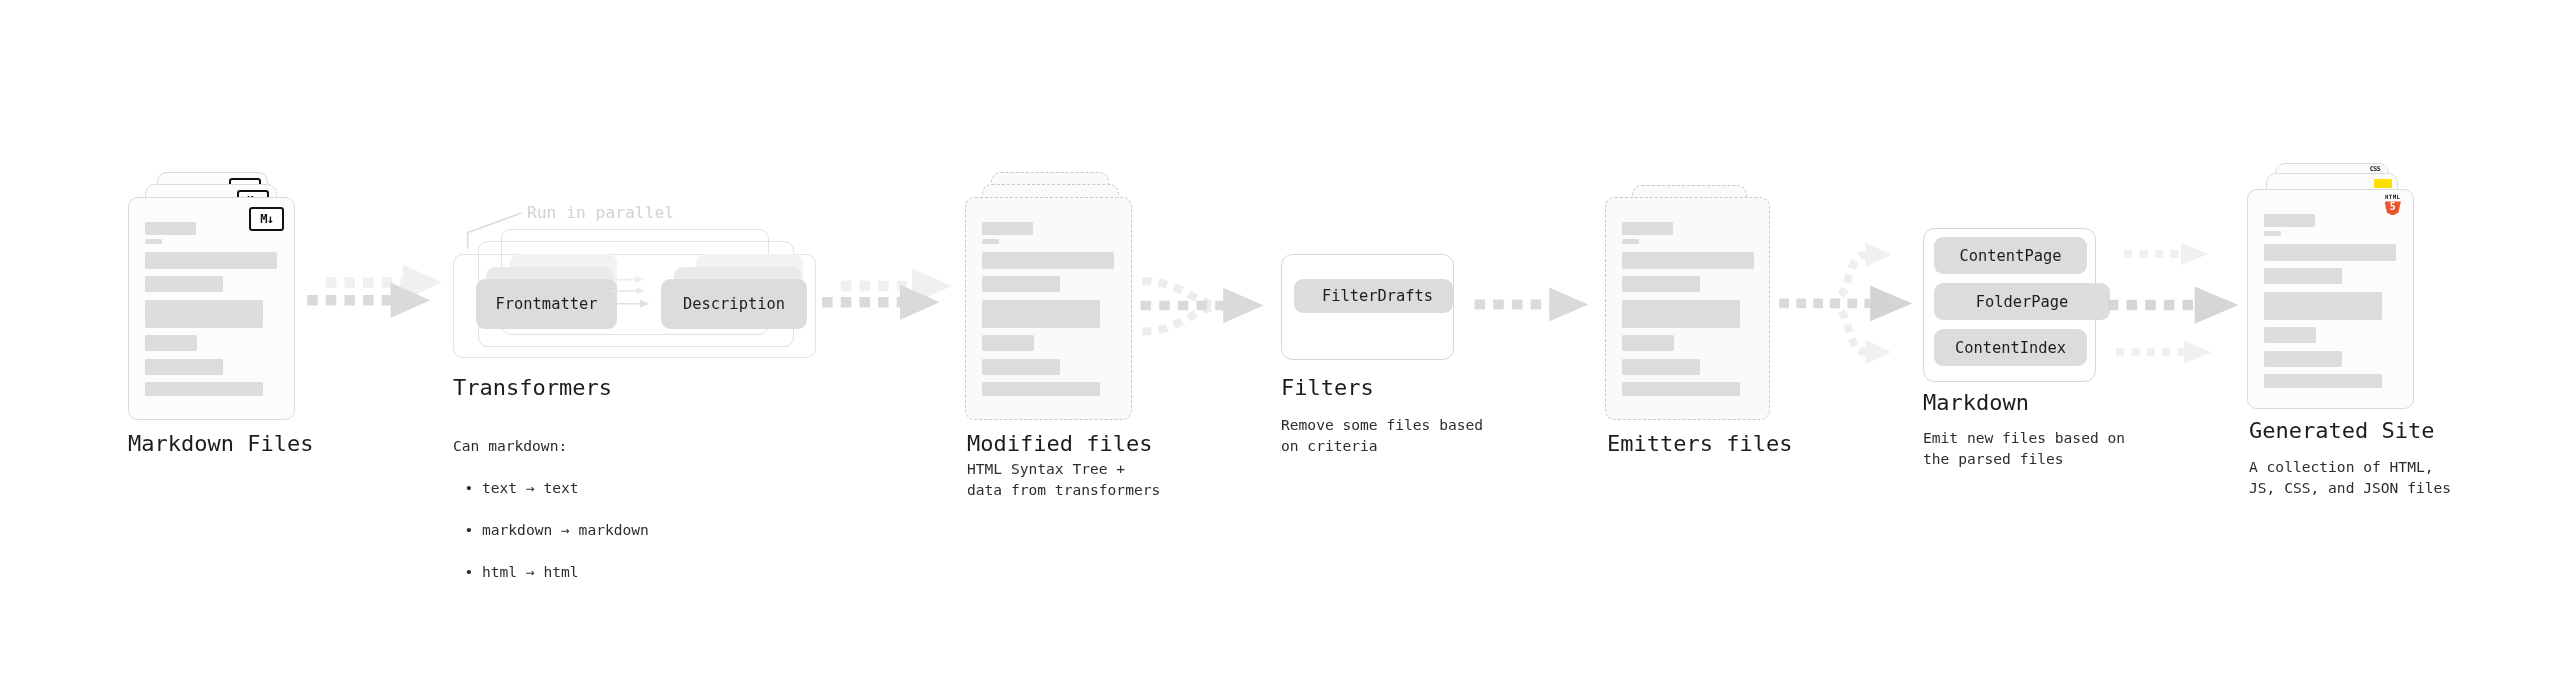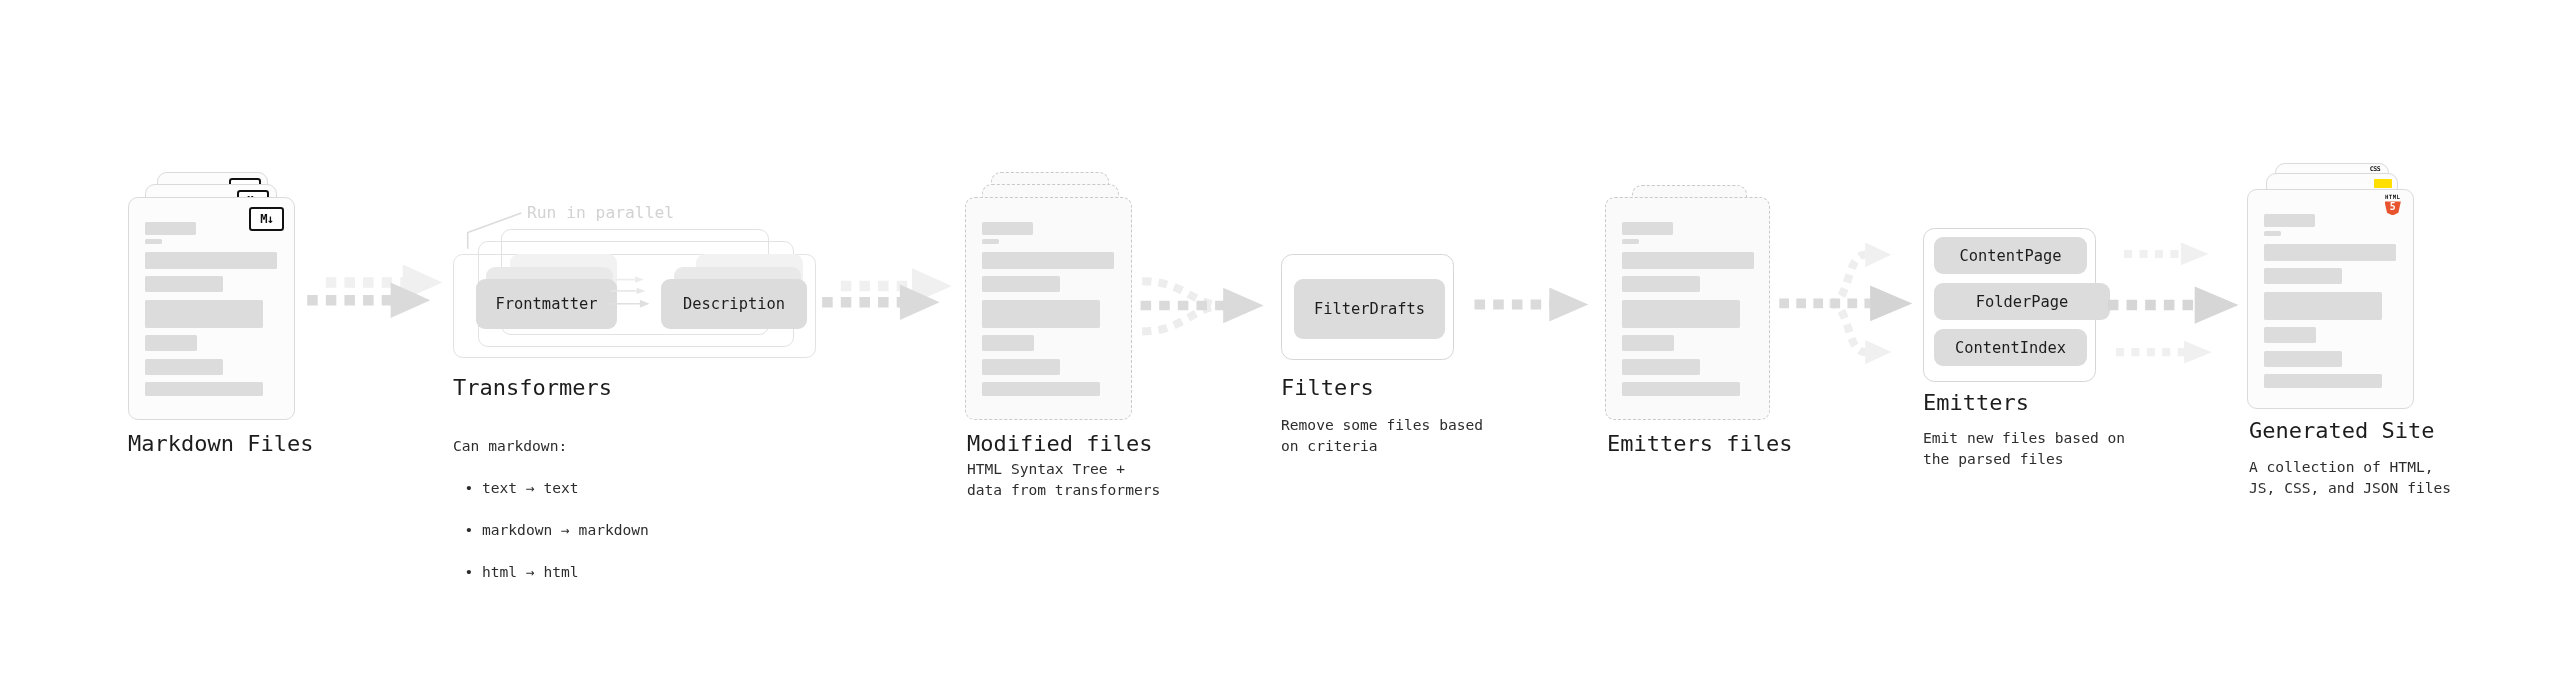--- a/index.html
+++ b/index.html
@@ -149,21 +149,21 @@
 
 <svg style="left:1134px;top:265px;" width="146" height="81" viewBox="0 0 180 100">
   <path d="M 10,20 C 62,20 72,50 112,50" fill="none" stroke="#ededed" stroke-width="10" stroke-dasharray="11 9"></path>
   <path d="M 10,82 C 62,82 72,50 112,50" fill="none" stroke="#ededed" stroke-width="10" stroke-dasharray="11 9"></path>
   <line x1="8" y1="50" x2="112" y2="50" stroke="#dadada" stroke-width="12" stroke-dasharray="13 10"></line>
   <polygon points="110,28 160,50 110,72" fill="#dadada"></polygon>
 </svg>
 
 <section>
   <div class="obox" style="left:1281px;top:254px;width:173px;height:106px;"></div>
-  <div class="pill" style="left:1294px;top:279px;width:151px;height:60px;">FilterDrafts</div>
+  <div class="pill" style="left:1294px;top:279px;width:151px;height:34px;padding-left:8px;">FilterDrafts</div>
   <div class="heading" style="left:1281px;top:375px;">Filters</div>
   <div class="desc" style="left:1281px;top:414px;">Remove some files based
 on criteria</div>
 </section>
 
 <svg style="left:1468px;top:276px;" width="126" height="57" viewBox="0 0 155 70">
   <line x1="8" y1="35" x2="102" y2="35" stroke="#dadada" stroke-width="12" stroke-dasharray="13 10"></line>
   <polygon points="100,14 148,35 100,56" fill="#dadada"></polygon>
 </svg>
 
@@ -191,21 +191,21 @@
   <polygon points="110,133 142,148 110,163" fill="#f0f0f0"></polygon>
   <line x1="4" y1="88" x2="118" y2="88" stroke="#dadada" stroke-width="12" stroke-dasharray="12 9"></line>
   <polygon points="116,66 168,88 116,110" fill="#d4d4d4"></polygon>
 </svg>
 
 <section>
   <div class="obox" style="left:1923px;top:228px;width:173px;height:154px;"></div>
   <div class="pill" style="left:1934px;top:237px;width:153px;height:37px;">ContentPage</div>
   <div class="pill" style="left:1934px;top:283px;width:176px;height:37px;">FolderPage</div>
   <div class="pill" style="left:1934px;top:329px;width:153px;height:37px;">ContentIndex</div>
-  <div class="heading" style="left:1923px;top:390px;">Emitters</div>
+  <div class="heading" style="left:1923px;top:390px;">Markdown</div>
   <div class="desc" style="left:1923px;top:427px;">Emit new files based on
 the parsed files</div>
 </section>
 
 <svg style="left:2103px;top:228px;" width="142" height="142" viewBox="0 0 175 175">
   <line x1="26" y1="32" x2="98" y2="32" stroke="#f0f0f0" stroke-width="10" stroke-dasharray="10 9"></line>
   <polygon points="96,18 130,32 96,46" fill="#f0f0f0"></polygon>
   <line x1="6" y1="95" x2="115" y2="95" stroke="#d6d6d6" stroke-width="13" stroke-dasharray="13 10"></line>
   <polygon points="113,72 167,95 113,118" fill="#d6d6d6"></polygon>
   <line x1="16" y1="153" x2="102" y2="153" stroke="#f0f0f0" stroke-width="10" stroke-dasharray="10 9"></line>

